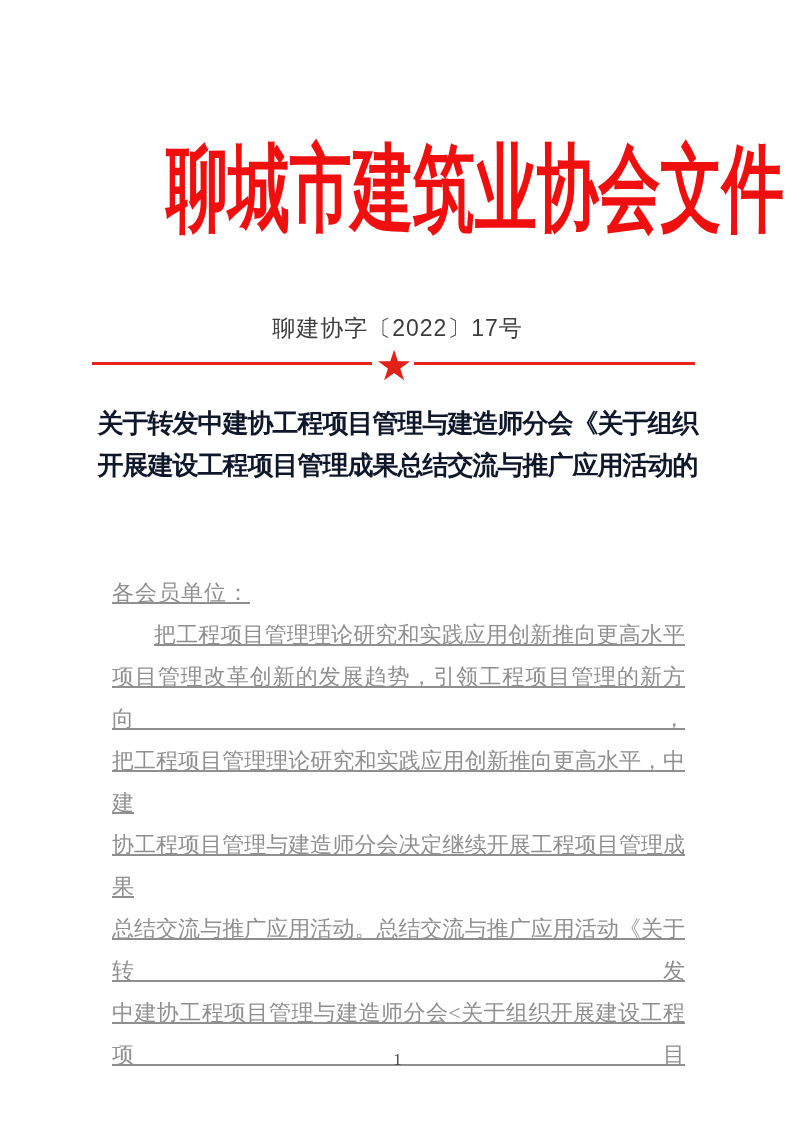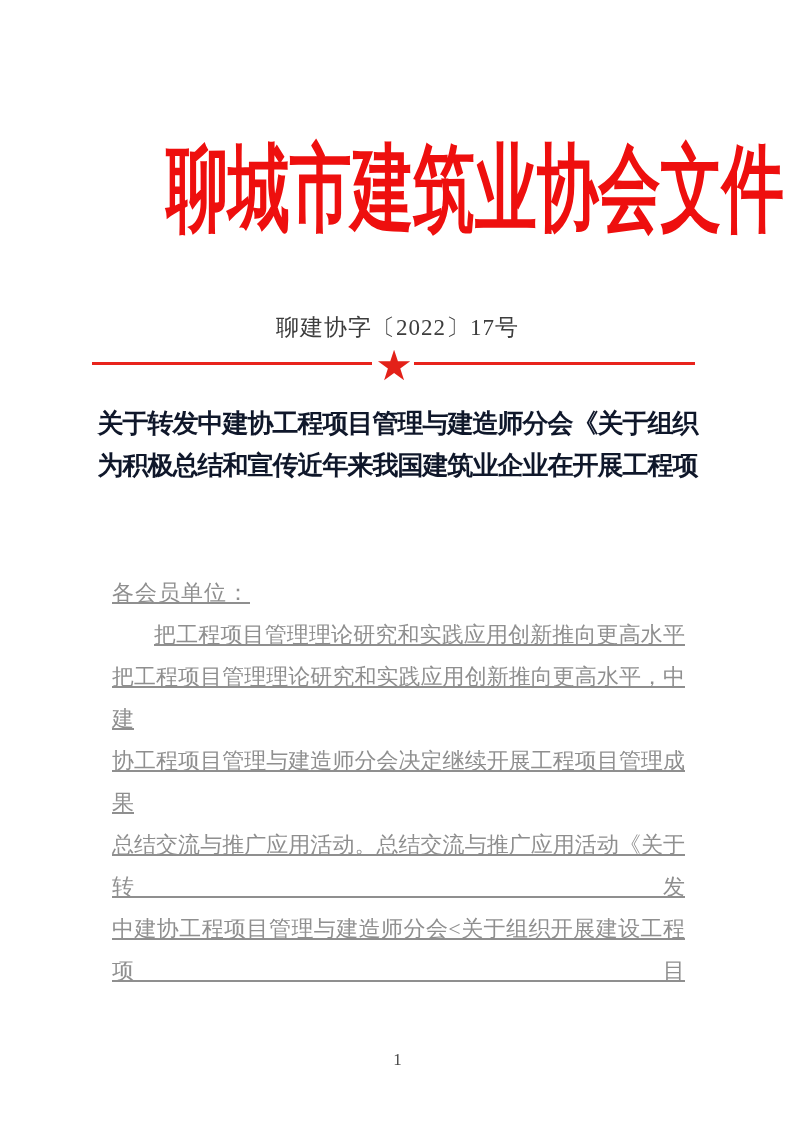--- a/index.html
+++ b/index.html
@@ -29,21 +29,21 @@
     letter-spacing:0;
   }
 
   
   .doc-number{
     position:absolute;top:313px;left:0;width:795px;
     text-align:center;
     font-size:23px;line-height:30px;
     color:#3d3d3d;
     letter-spacing:1px;
-    font-family:Liberation Serif, serif;
+    font-family:Liberation Sans, sans-serif;
   }
 
   
   .rule-left,.rule-right{
     position:absolute;top:362px;height:3px;background:#e8231c;
   }
   .rule-left{left:92px;width:280px;}
   .rule-right{left:414px;width:281px;}
   .rule-star{
     position:absolute;top:343px;left:371px;width:46px;
@@ -99,26 +99,27 @@
   </div>
 
   <div class="doc-number">聊建协字〔2022〕17号</div>
 
   <div class="rule-left"></div>
   <div class="rule-star">★</div>
   <div class="rule-right"></div>
 
   <div class="doc-title">
     <div>关于转发中建协工程项目管理与建造师分会《关于组织</div>
-    <div>为积极总结和宣传近年来我国建筑业企业在开展工程项</div>
+    <div>开展建设工程项目管理成果总结交流与推广应用活动的</div>
   </div>
 
   <div class="body-block">
     <div class="bline">各会员单位：</div>
     <div class="bline jl ind">把工程项目管理理论研究和实践应用创新推向更高水平</div>
+    <div class="bline jl">项目管理改革创新的发展趋势，引领工程项目管理的新方向，</div>
     <div class="bline jl">把工程项目管理理论研究和实践应用创新推向更高水平，中建</div>
     <div class="bline jl">协工程项目管理与建造师分会决定继续开展工程项目管理成果</div>
     <div class="bline jl">总结交流与推广应用活动。总结交流与推广应用活动《关于转发</div>
     <div class="bline jl">中建协工程项目管理与建造师分会&lt;关于组织开展建设工程项目</div>
 
   </div>
 
   <div class="page-number">1</div>
 
 </div>

